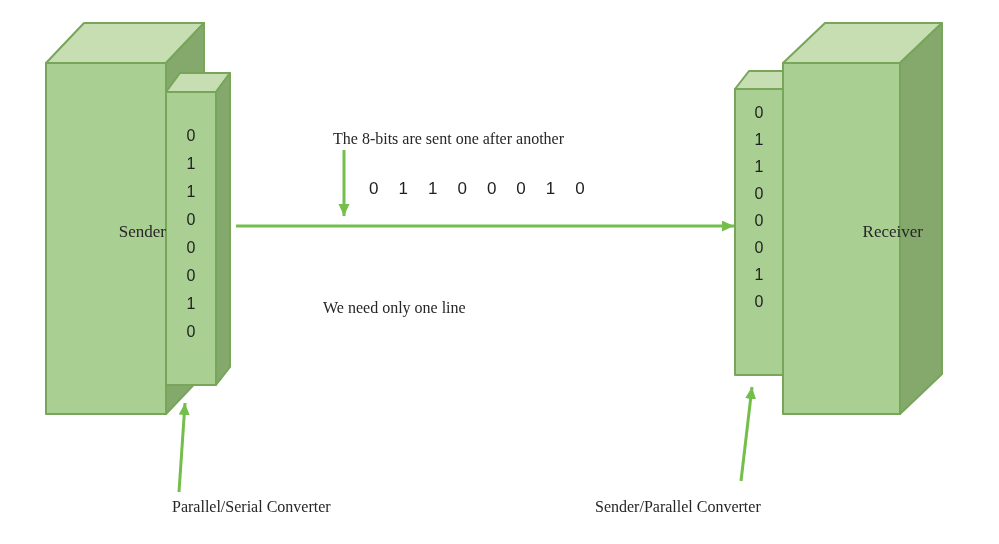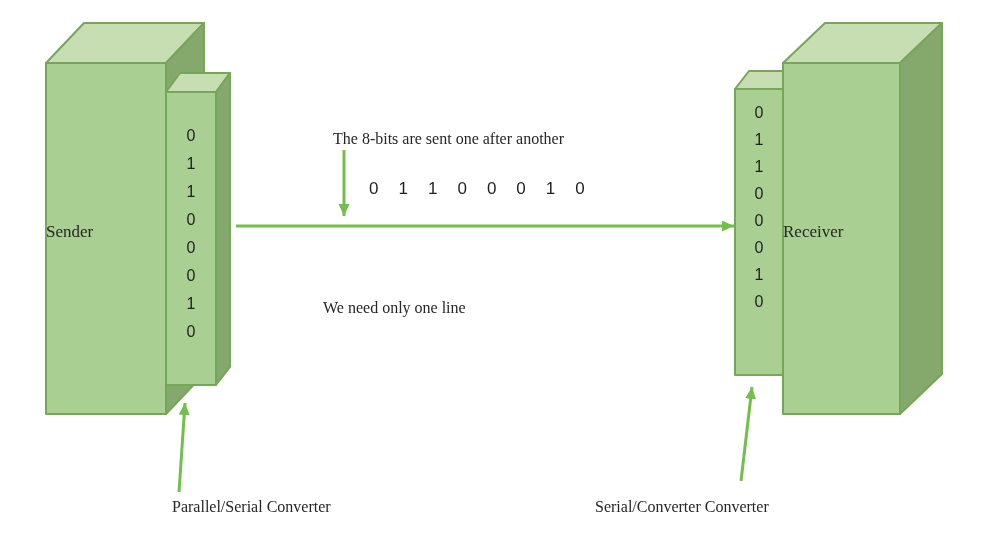--- a/index.html
+++ b/index.html
@@ -17,21 +17,21 @@
   
   .face-front { fill: var(--box-front, #a9cf93); stroke: var(--box-outline, #77a559); stroke-width: 2; stroke-linejoin: round; }
   .face-top   { fill: var(--box-top,   #c6deb2); stroke: var(--box-outline, #77a559); stroke-width: 2; stroke-linejoin: round; }
   .face-side  { fill: var(--box-side,  #85a96d); stroke: var(--box-outline, #77a559); stroke-width: 2; stroke-linejoin: round; }
 
   .arrow-line { stroke: var(--arrow, #74bf4c); stroke-width: 3; fill: none; }
   .arrow-head { fill: var(--arrow, #74bf4c); }
 
   
   .txt { position: absolute; white-space: nowrap; color: var(--text, #262626); font-family: Liberation Serif, serif; }
-  .box-label { font-size: 17px; text-align: left; }
+  .box-label { font-size: 17px; text-align: right; }
   .caption { font-size: 16px; }
   .conv-label { font-size: 16px; }
 
   .bit-col {
     position: absolute;
     display: flex;
     flex-direction: column;
     align-items: center;
     font-size: 16px;
     color: var(--bit-text, #1f1f1f);
@@ -128,15 +128,15 @@
     <span>0</span>
     <span>0</span>
     <span>0</span>
     <span>1</span>
     <span>0</span>
   </div>
 
   <div class="txt caption" style="left:323px; top:299px;">We need only one line</div>
 
   <div class="txt conv-label" style="left:172px; top:498px;">Parallel/Serial Converter</div>
-  <div class="txt conv-label" style="left:595px; top:498px;">Serial/Converter Converter</div>
+  <div class="txt conv-label" style="left:595px; top:498px;">Sender/Parallel Converter</div>
 
 </div>
 
 </body></html>

